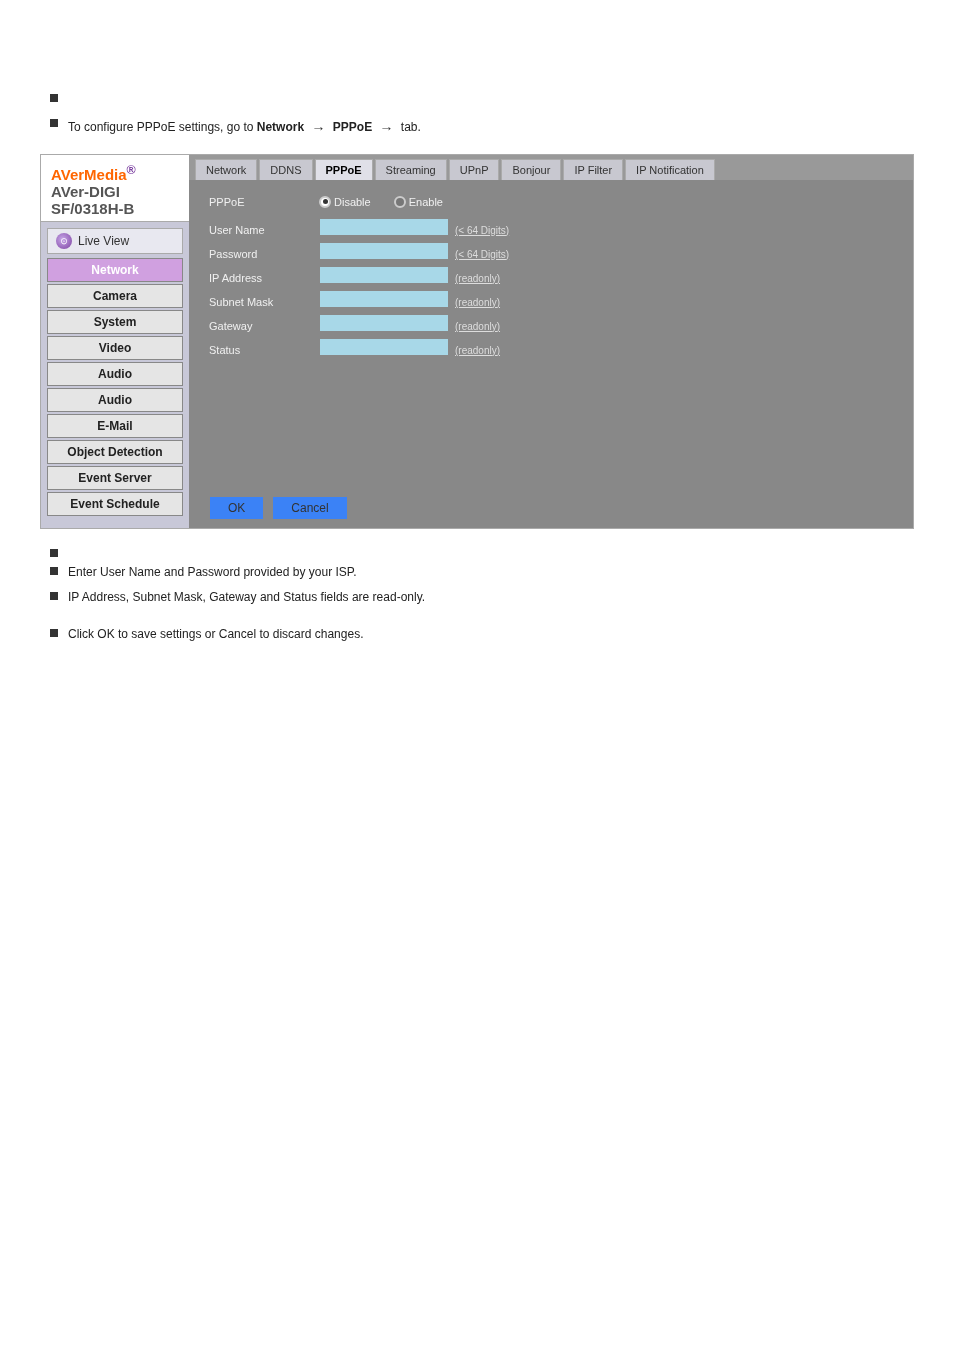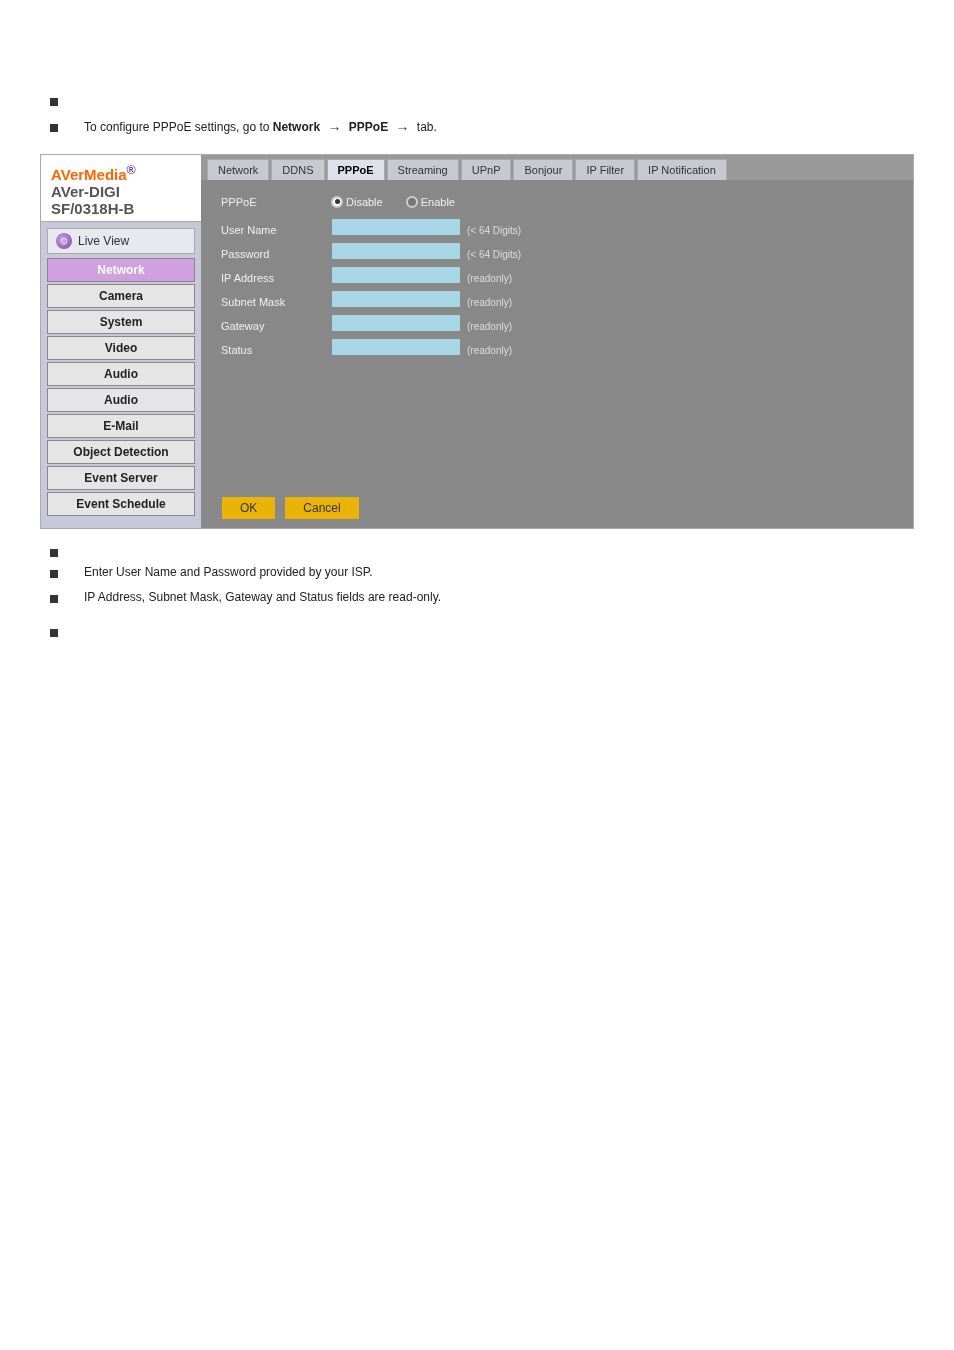--- a/index.html
+++ b/index.html
@@ -19,21 +19,21 @@
     
     .ui-container {
       display: flex;
       border: 1px solid #aaa;
       margin: 16px 0;
       background: #888;
     }
 
     
     .sidebar {
-      width: 160px;
+      width: 148px;
       background: #c8c8d8;
       flex-shrink: 0;
       padding-bottom: 10px;
     }
 
     .avermedia-logo {
       background: #fff;
       padding: 8px 10px 4px 10px;
       border-bottom: 1px solid #aaa;
     }
@@ -145,20 +145,21 @@
       height: 18px;
       background: #a8d8e8;
       border: 1px solid #888;
       font-size: 10px;
       padding: 0 3px;
     }
     .form-hint {
       margin-left: 6px;
       font-size: 10px;
       color: #ddd;
+      text-decoration: underline;
     }
 
     .pppoe-row {
       display: flex;
       align-items: center;
       margin-bottom: 10px;
     }
     .radio-group {
       display: flex;
       align-items: center;
@@ -197,38 +198,37 @@
     .bottom-bar {
       background: #888;
       padding: 8px 20px;
       display: flex;
       gap: 8px;
     }
     .btn {
       padding: 4px 18px;
       font-size: 12px;
       cursor: pointer;
-      background: #eab308;
+      background: #3b82f6;
       border: 1px solid #888;
       color: #333;
     }
 
     
     .arrow {
       font-size: 14px;
       color: #333;
       margin: 0 4px;
     }
 
     .bullet-row {
       display: flex;
-      align-items: center;
+      align-items: flex-start;
       margin-bottom: 6px;
       padding: 0 10px;
-      gap: 16px;
     }
     .sq-bullet {
       width: 8px;
       height: 8px;
       background: #333;
       margin-top: 4px;
       margin-right: 10px;
       flex-shrink: 0;
     }
     .bullet-content {
@@ -370,15 +370,16 @@
   </div>
   <div class="bullet-row">
     <div class="sq-bullet"></div>
     <div class="bullet-content">IP Address, Subnet Mask, Gateway and Status fields are read-only.</div>
   </div>
 
   <div class="section-gap"></div>
 
   <div class="bullet-row">
     <div class="sq-bullet"></div>
+    <div class="bullet-content">Click OK to save settings or Cancel to discard changes.</div>
   </div>
 
 </div>
 
 </body></html>

